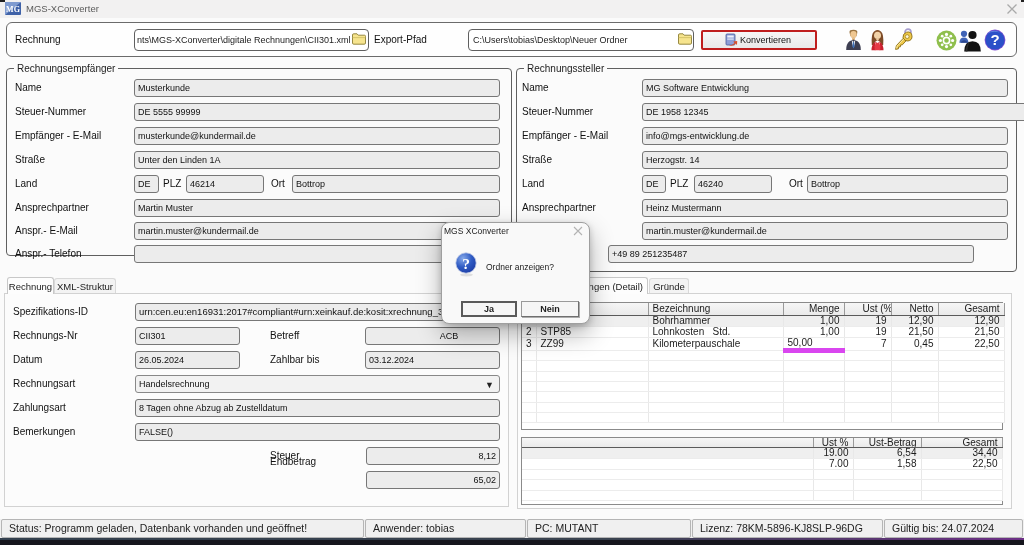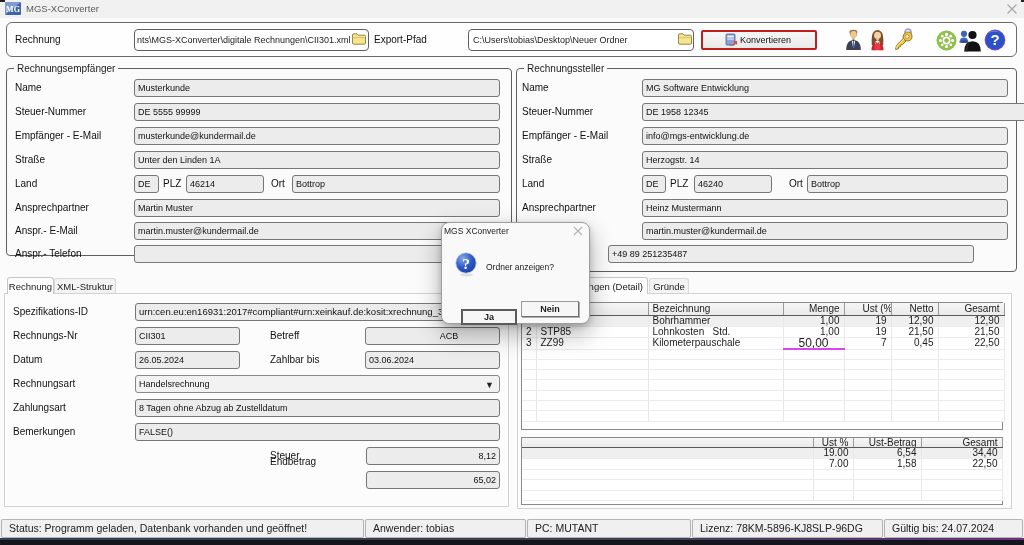--- a/index.html
+++ b/index.html
@@ -166,21 +166,21 @@
 
 <div class="lbl" style="left:13px;top:303px;z-index:4;">Spezifikations-ID</div>
 <div class="fld" style="left:135px;top:303px;width:365px;z-index:4;font-size:9.5px;">urn:cen.eu:en16931:2017#compliant#urn:xeinkauf.de:kosit:xrechnung_3.0</div>
 <div class="lbl" style="left:13px;top:327px;z-index:4;">Rechnungs-Nr</div>
 <div class="fld" style="left:135px;top:327px;width:105px;z-index:4;">CII301</div>
 <div class="lbl" style="left:270px;top:327px;z-index:4;">Betreff</div>
 <div class="fld" style="left:365px;top:327px;width:135px;z-index:4;text-align:center;padding-left:36px;">ACB</div>
 <div class="lbl" style="left:13px;top:351px;z-index:4;">Datum</div>
 <div class="fld" style="left:135px;top:351px;width:105px;z-index:4;">26.05.2024</div>
 <div class="lbl" style="left:270px;top:351px;z-index:4;">Zahlbar bis</div>
-<div class="fld" style="left:365px;top:351px;width:135px;z-index:4;">03.06.2024</div>
+<div class="fld" style="left:365px;top:351px;width:135px;z-index:4;">03.12.2024</div>
 <div class="lbl" style="left:13px;top:375px;z-index:4;">Rechnungsart</div>
 <div class="fld" style="left:135px;top:375px;width:365px;z-index:4;background:#f2f2f2;border-color:#888;">Handelsrechnung<span style="position:absolute;right:5px;top:1px;font-size:9px;color:#222;">▼</span></div>
 <div class="lbl" style="left:13px;top:399px;z-index:4;">Zahlungsart</div>
 <div class="fld" style="left:135px;top:399px;width:365px;z-index:4;">8 Tagen ohne Abzug ab Zustelldatum</div>
 <div class="lbl" style="left:13px;top:423px;z-index:4;">Bemerkungen</div>
 <div class="fld" style="left:135px;top:423px;width:365px;z-index:4;">FALSE()</div>
 <div class="lbl" style="left:270px;top:447px;z-index:4;text-align:center;">Steuer</div>
 <div class="fld" style="left:366px;top:447px;width:134px;z-index:4;text-align:right;">8,12</div>
 <div class="lbl" style="left:270px;top:453px;z-index:4;">Endbetrag</div>
 <div class="fld" style="left:366px;top:471px;width:134px;z-index:4;text-align:right;">65,02</div>
@@ -217,21 +217,21 @@
           <td style="height:10.33px;line-height:10px;border-right:1px solid #e8e8e8;border-bottom:1px solid #ececec;font-size:10px;padding:0 4px;text-align:left;overflow:hidden;white-space:nowrap;">Lohnkosten&nbsp;&nbsp; Std.</td>
           <td style="height:10.33px;line-height:10px;border-right:1px solid #e8e8e8;border-bottom:1px solid #ececec;font-size:10px;padding:0 4px;text-align:right;overflow:hidden;white-space:nowrap;">1,00</td>
           <td style="height:10.33px;line-height:10px;border-right:1px solid #e8e8e8;border-bottom:1px solid #ececec;font-size:10px;padding:0 4px;text-align:right;overflow:hidden;white-space:nowrap;">19</td>
           <td style="height:10.33px;line-height:10px;border-right:1px solid #e8e8e8;border-bottom:1px solid #ececec;font-size:10px;padding:0 4px;text-align:right;overflow:hidden;white-space:nowrap;">21,50</td>
           <td style="height:10.33px;line-height:10px;border-right:1px solid #e8e8e8;border-bottom:1px solid #ececec;font-size:10px;padding:0 4px;text-align:right;overflow:hidden;white-space:nowrap;">21,50</td>
         </tr>
         <tr style="background:#fff;">
           <td style="height:10.33px;line-height:10px;border-right:1px solid #e8e8e8;border-bottom:1px solid #ececec;font-size:10px;padding:0 4px;text-align:center;overflow:hidden;white-space:nowrap;">3</td>
           <td style="height:10.33px;line-height:10px;border-right:1px solid #e8e8e8;border-bottom:1px solid #ececec;font-size:10px;padding:0 4px;text-align:left;overflow:hidden;white-space:nowrap;">ZZ99</td>
           <td style="height:10.33px;line-height:10px;border-right:1px solid #e8e8e8;border-bottom:1px solid #ececec;font-size:10px;padding:0 4px;text-align:left;overflow:hidden;white-space:nowrap;">Kilometerpauschale</td>
-          <td style="height:10.33px;line-height:10px;border-right:1px solid #e8e8e8;border-bottom:2px solid #d946ef;font-size:12px;padding:0 4px;text-align:center;overflow:hidden;white-space:nowrap;">50,00</td>
+          <td style="height:10.33px;line-height:10px;border-right:1px solid #e8e8e8;border-bottom:5px solid #d946ef;font-size:10px;padding:0 4px;text-align:left;overflow:hidden;white-space:nowrap;">50,00</td>
           <td style="height:10.33px;line-height:10px;border-right:1px solid #e8e8e8;border-bottom:1px solid #ececec;font-size:10px;padding:0 4px;text-align:right;overflow:hidden;white-space:nowrap;">7</td>
           <td style="height:10.33px;line-height:10px;border-right:1px solid #e8e8e8;border-bottom:1px solid #ececec;font-size:10px;padding:0 4px;text-align:right;overflow:hidden;white-space:nowrap;">0,45</td>
           <td style="height:10.33px;line-height:10px;border-right:1px solid #e8e8e8;border-bottom:1px solid #ececec;font-size:10px;padding:0 4px;text-align:right;overflow:hidden;white-space:nowrap;">22,50</td>
         </tr>
         <tr style="background:#fff;">
           <td style="height:10.33px;line-height:10px;border-right:1px solid #e8e8e8;border-bottom:1px solid #ececec;font-size:10px;padding:0 4px;text-align:center;overflow:hidden;white-space:nowrap;"></td>
           <td style="height:10.33px;line-height:10px;border-right:1px solid #e8e8e8;border-bottom:1px solid #ececec;font-size:10px;padding:0 4px;text-align:left;overflow:hidden;white-space:nowrap;"></td>
           <td style="height:10.33px;line-height:10px;border-right:1px solid #e8e8e8;border-bottom:1px solid #ececec;font-size:10px;padding:0 4px;text-align:left;overflow:hidden;white-space:nowrap;"></td>
           <td style="height:10.33px;line-height:10px;border-right:1px solid #e8e8e8;border-bottom:1px solid #ececec;font-size:10px;padding:0 4px;text-align:right;overflow:hidden;white-space:nowrap;"></td>
           <td style="height:10.33px;line-height:10px;border-right:1px solid #e8e8e8;border-bottom:1px solid #ececec;font-size:10px;padding:0 4px;text-align:right;overflow:hidden;white-space:nowrap;"></td>
@@ -361,14 +361,14 @@
    <stop offset="0" stop-color="#86a9e9"></stop>
         <stop offset="0.45" stop-color="#2f5bc4"></stop>
         <stop offset="1" stop-color="#142f96"></stop>
   </radialGradient>
  </defs>
  <ellipse cx="11.5" cy="22.8" rx="6.5" ry="1.6" fill="rgba(0,0,0,0.10)"></ellipse>
  <circle cx="11" cy="11" r="10.2" fill="url(#qg)" stroke="#c3cde6" stroke-width="0.8"></circle>
  <text x="11" y="17" font-size="15.5" font-weight="bold" fill="#fff" text-anchor="middle" font-family="Liberation Serif">?</text>
 </svg>
 <div class="abs" style="left:486px;top:260px;font-size:8.5px;line-height:14px;color:#1a1a1a;z-index:11;">Ordner anzeigen?</div>
-<div class="abs" style="left:461px;top:309px;width:56px;height:16px;background:#f6f6f6;border:2px solid #5a5a5a;font-size:9px;font-weight:bold;text-align:center;line-height:12px;color:#222;z-index:11;">Ja</div>
+<div class="abs" style="left:461px;top:301px;width:56px;height:16px;background:#f6f6f6;border:2px solid #5a5a5a;font-size:9px;font-weight:bold;text-align:center;line-height:12px;color:#222;z-index:11;">Ja</div>
 <div class="abs" style="left:521px;top:301px;width:58px;height:16px;background:#f6f6f6;border:1px solid #9a9a9a;border-right-color:#6f6f6f;border-bottom-color:#6f6f6f;box-shadow:1px 1px 0 rgba(110,110,110,0.55);font-size:9px;font-weight:bold;text-align:center;line-height:14px;color:#222;z-index:11;">Nein</div>
 
 </body></html>

